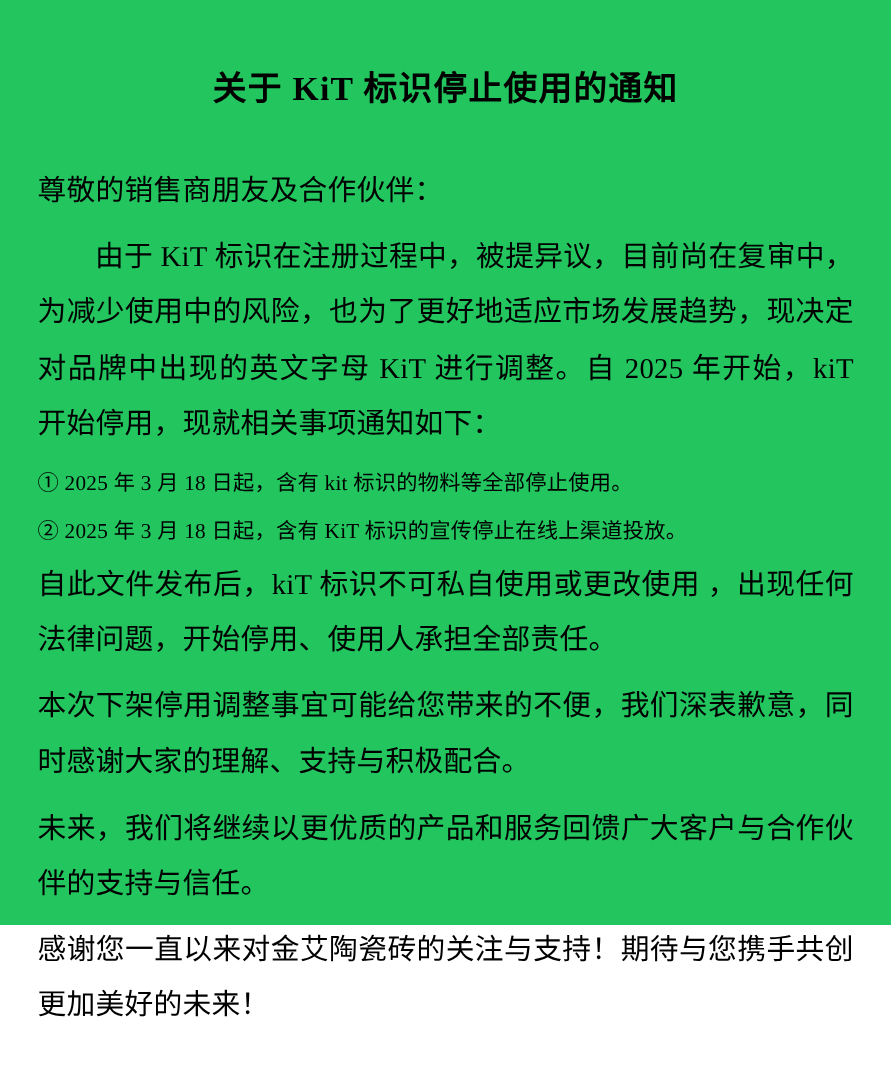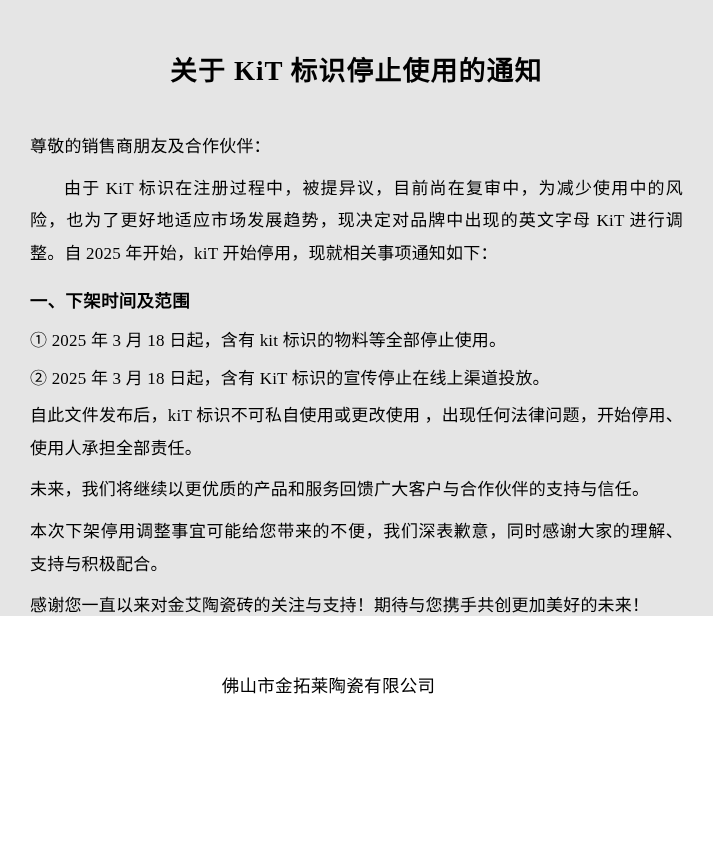--- a/index.html
+++ b/index.html
@@ -10,39 +10,39 @@
   body {
     width: 713px;
     height: 868px;
     font-family: "Liberation Serif", "DejaVu Serif", serif;
     color: #000000;
     position: relative;
     overflow: hidden;
   }
   .page {
     width: 713px;
-    height: 616px;
+    height: 740px;
     box-sizing: border-box;
     padding: 34px 30px 0 30px;
-    background: #e5e5e5;
+    background: #22c55e;
   }
   .doc-title {
     text-align: center;
     font-size: 27px;
     font-weight: bold;
     letter-spacing: 1px;
     margin: 20px 0 0 0;
     line-height: 1.3;
     font-family: "Liberation Serif", "DejaVu Serif", serif;
   }
   .body-block {
     margin-top: 42px;
   }
   p.para {
-    font-size: 17px;
+    font-size: 23px;
     line-height: 1.92;
     margin: 0 0 9px 0;
     text-align: justify;
     text-justify: inter-ideograph;
     letter-spacing: 0.2px;
   }
   p.indent {
     text-indent: 2em;
   }
   .section-head {
@@ -85,36 +85,35 @@
 <div class="page">
 
   <h1 class="doc-title">关于 KiT 标识停止使用的通知</h1>
 
   <div class="body-block">
 
     <p class="para">尊敬的销售商朋友及合作伙伴：</p>
 
     <p class="para indent">由于 KiT 标识在注册过程中，被提异议，目前尚在复审中，为减少使用中的风险，也为了更好地适应市场发展趋势，现决定对品牌中出现的英文字母 KiT 进行调整。自 2025 年开始，kiT 开始停用，现就相关事项通知如下：</p>
 
-    <h2 class="section-head">一、下架时间及范围</h2>
 
     <p class="list-item">
       <span class="circ">①</span>
       <span>2025 年 3 月 18 日起，含有 kit 标识的物料等全部停止使用。</span>
     </p>
 
     <p class="list-item">
       <span class="circ">②</span>
       <span>2025 年 3 月 18 日起，含有 KiT 标识的宣传停止在线上渠道投放。</span>
     </p>
 
 
     <p class="para">自此文件发布后，kiT 标识不可私自使用或更改使用 ，出现任何法律问题，开始停用、使用人承担全部责任。</p>
+    <p class="para">本次下架停用调整事宜可能给您带来的不便，我们深表歉意，同时感谢大家的理解、支持与积极配合。</p>
     <p class="para">未来，我们将继续以更优质的产品和服务回馈广大客户与合作伙伴的支持与信任。</p>
-    <p class="para">本次下架停用调整事宜可能给您带来的不便，我们深表歉意，同时感谢大家的理解、支持与积极配合。</p>
     <p class="para">感谢您一直以来对金艾陶瓷砖的关注与支持！期待与您携手共创更加美好的未来！</p>
 
     <div class="sign-block">
       <div class="sign-company">佛山市金拓莱陶瓷有限公司</div>
     </div>
 
   </div>
 </div>
 
 </body></html>

